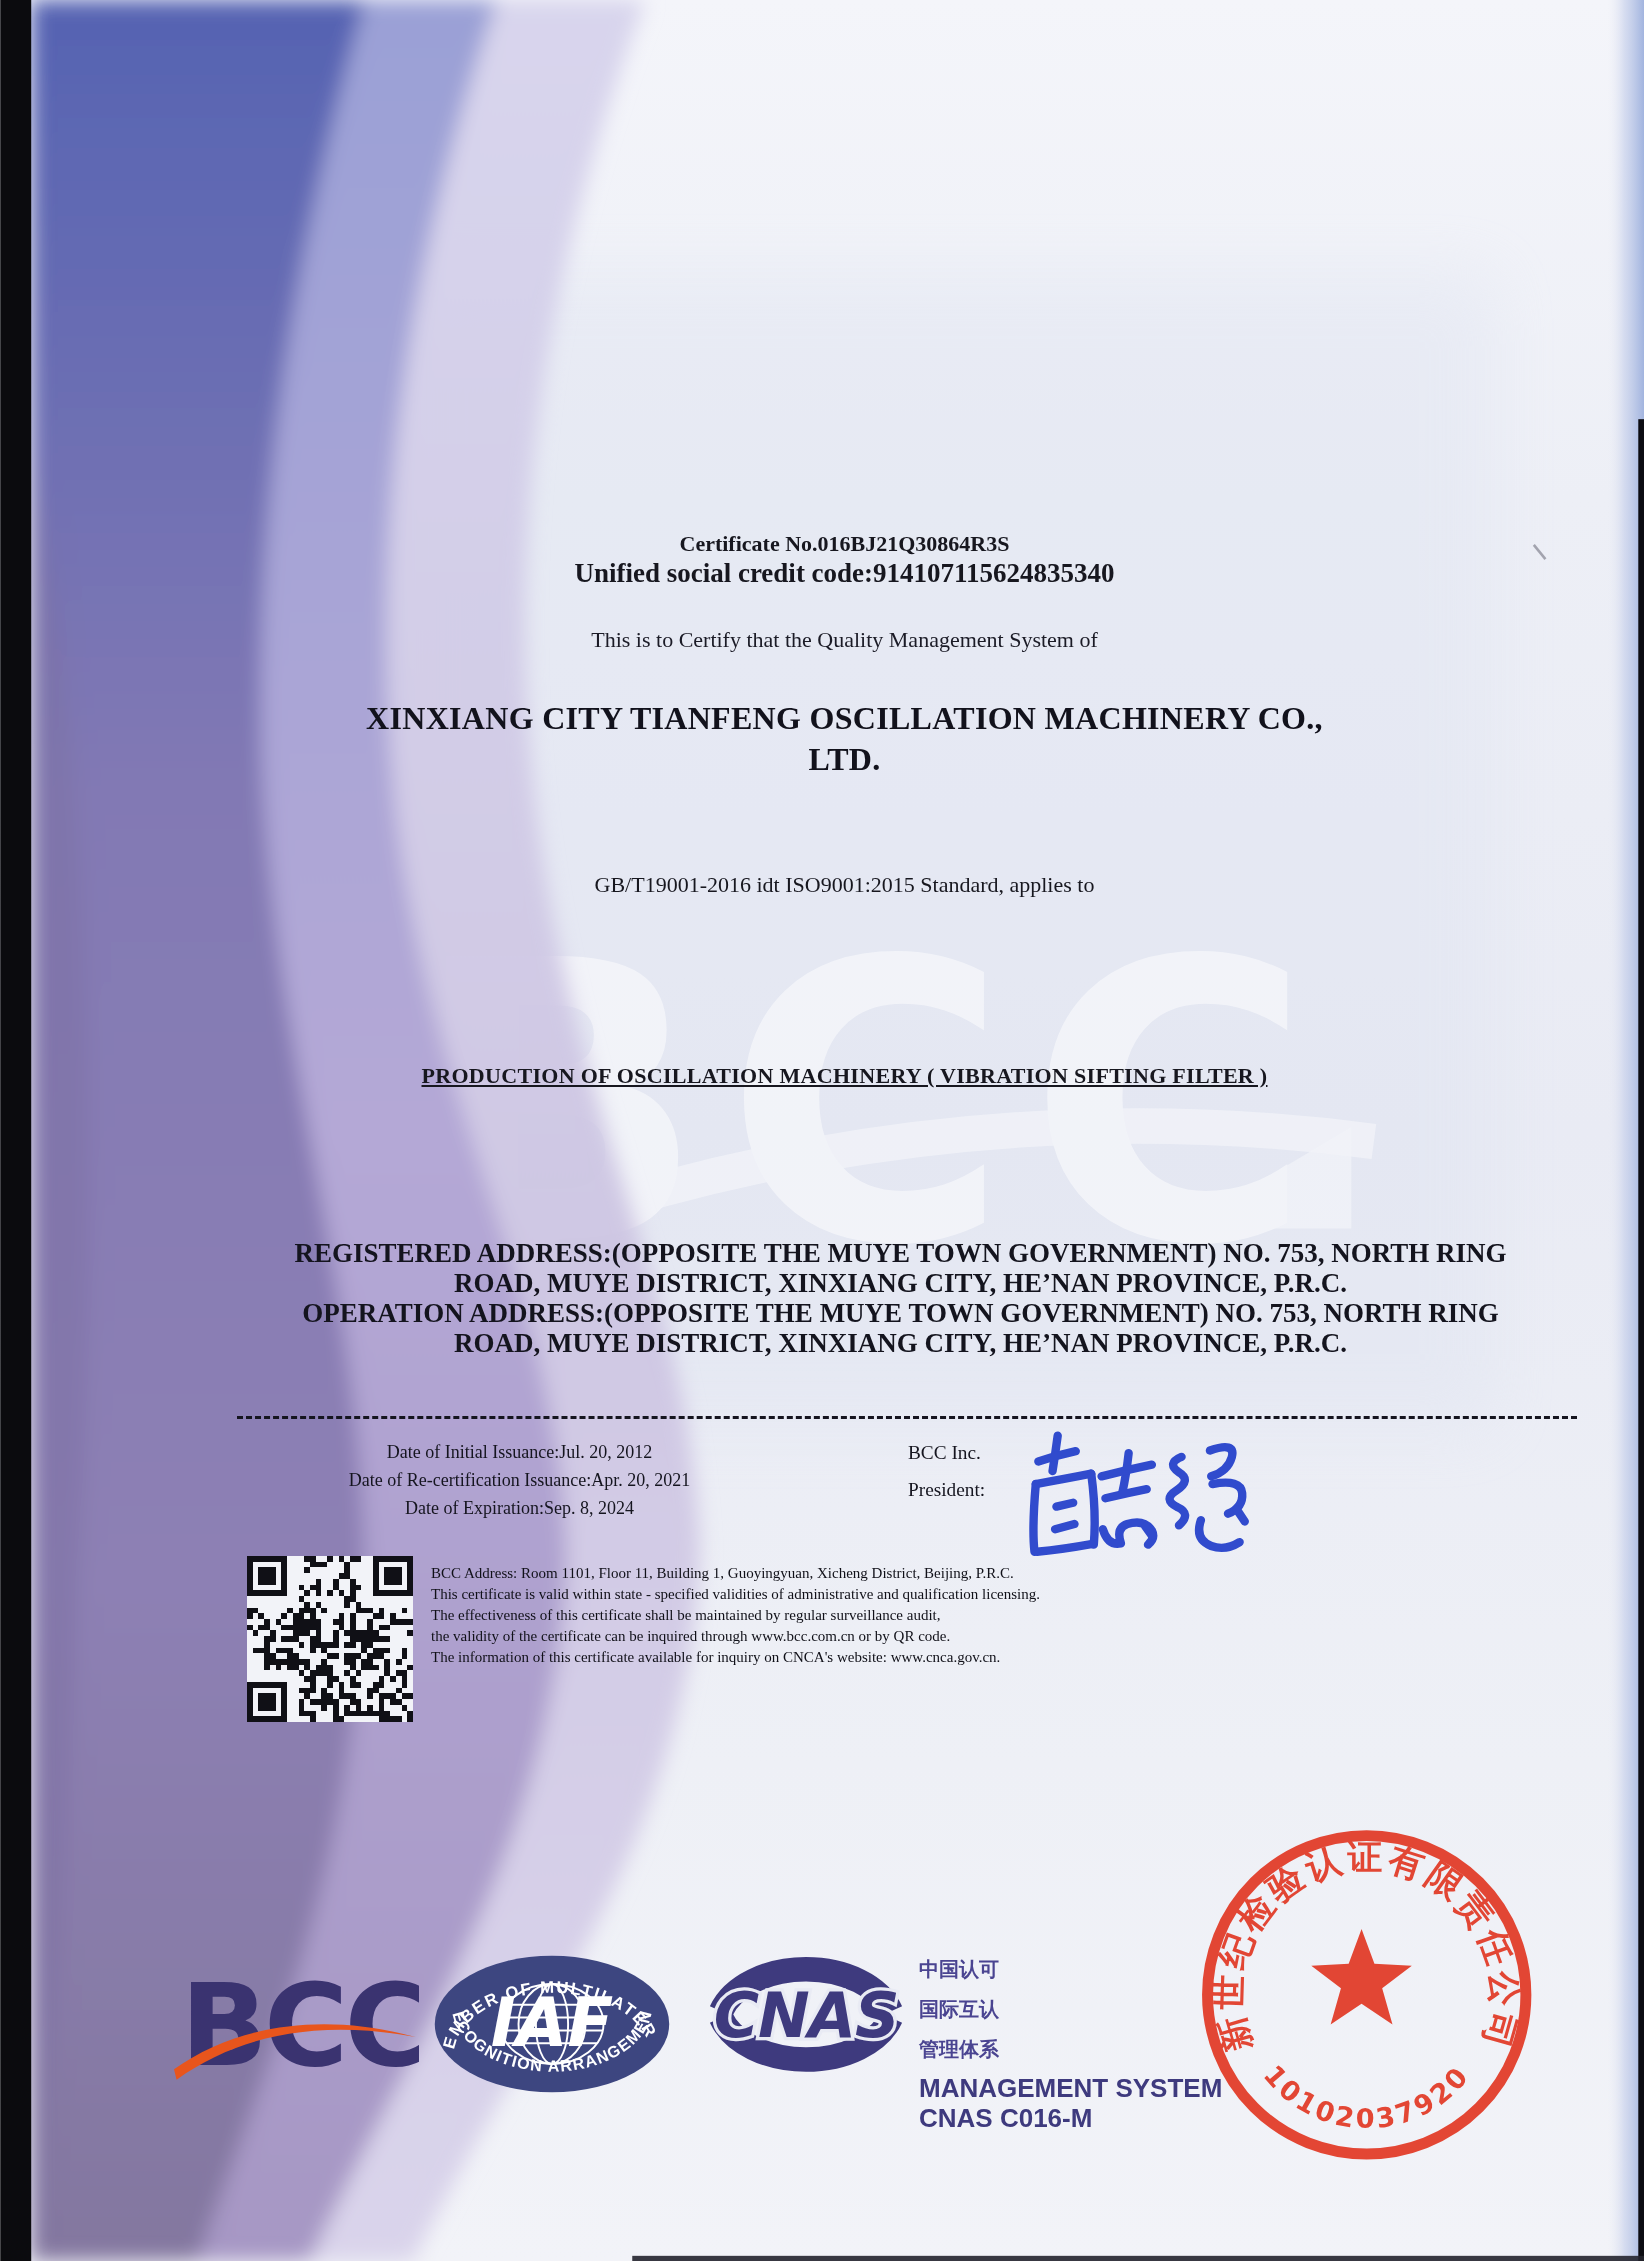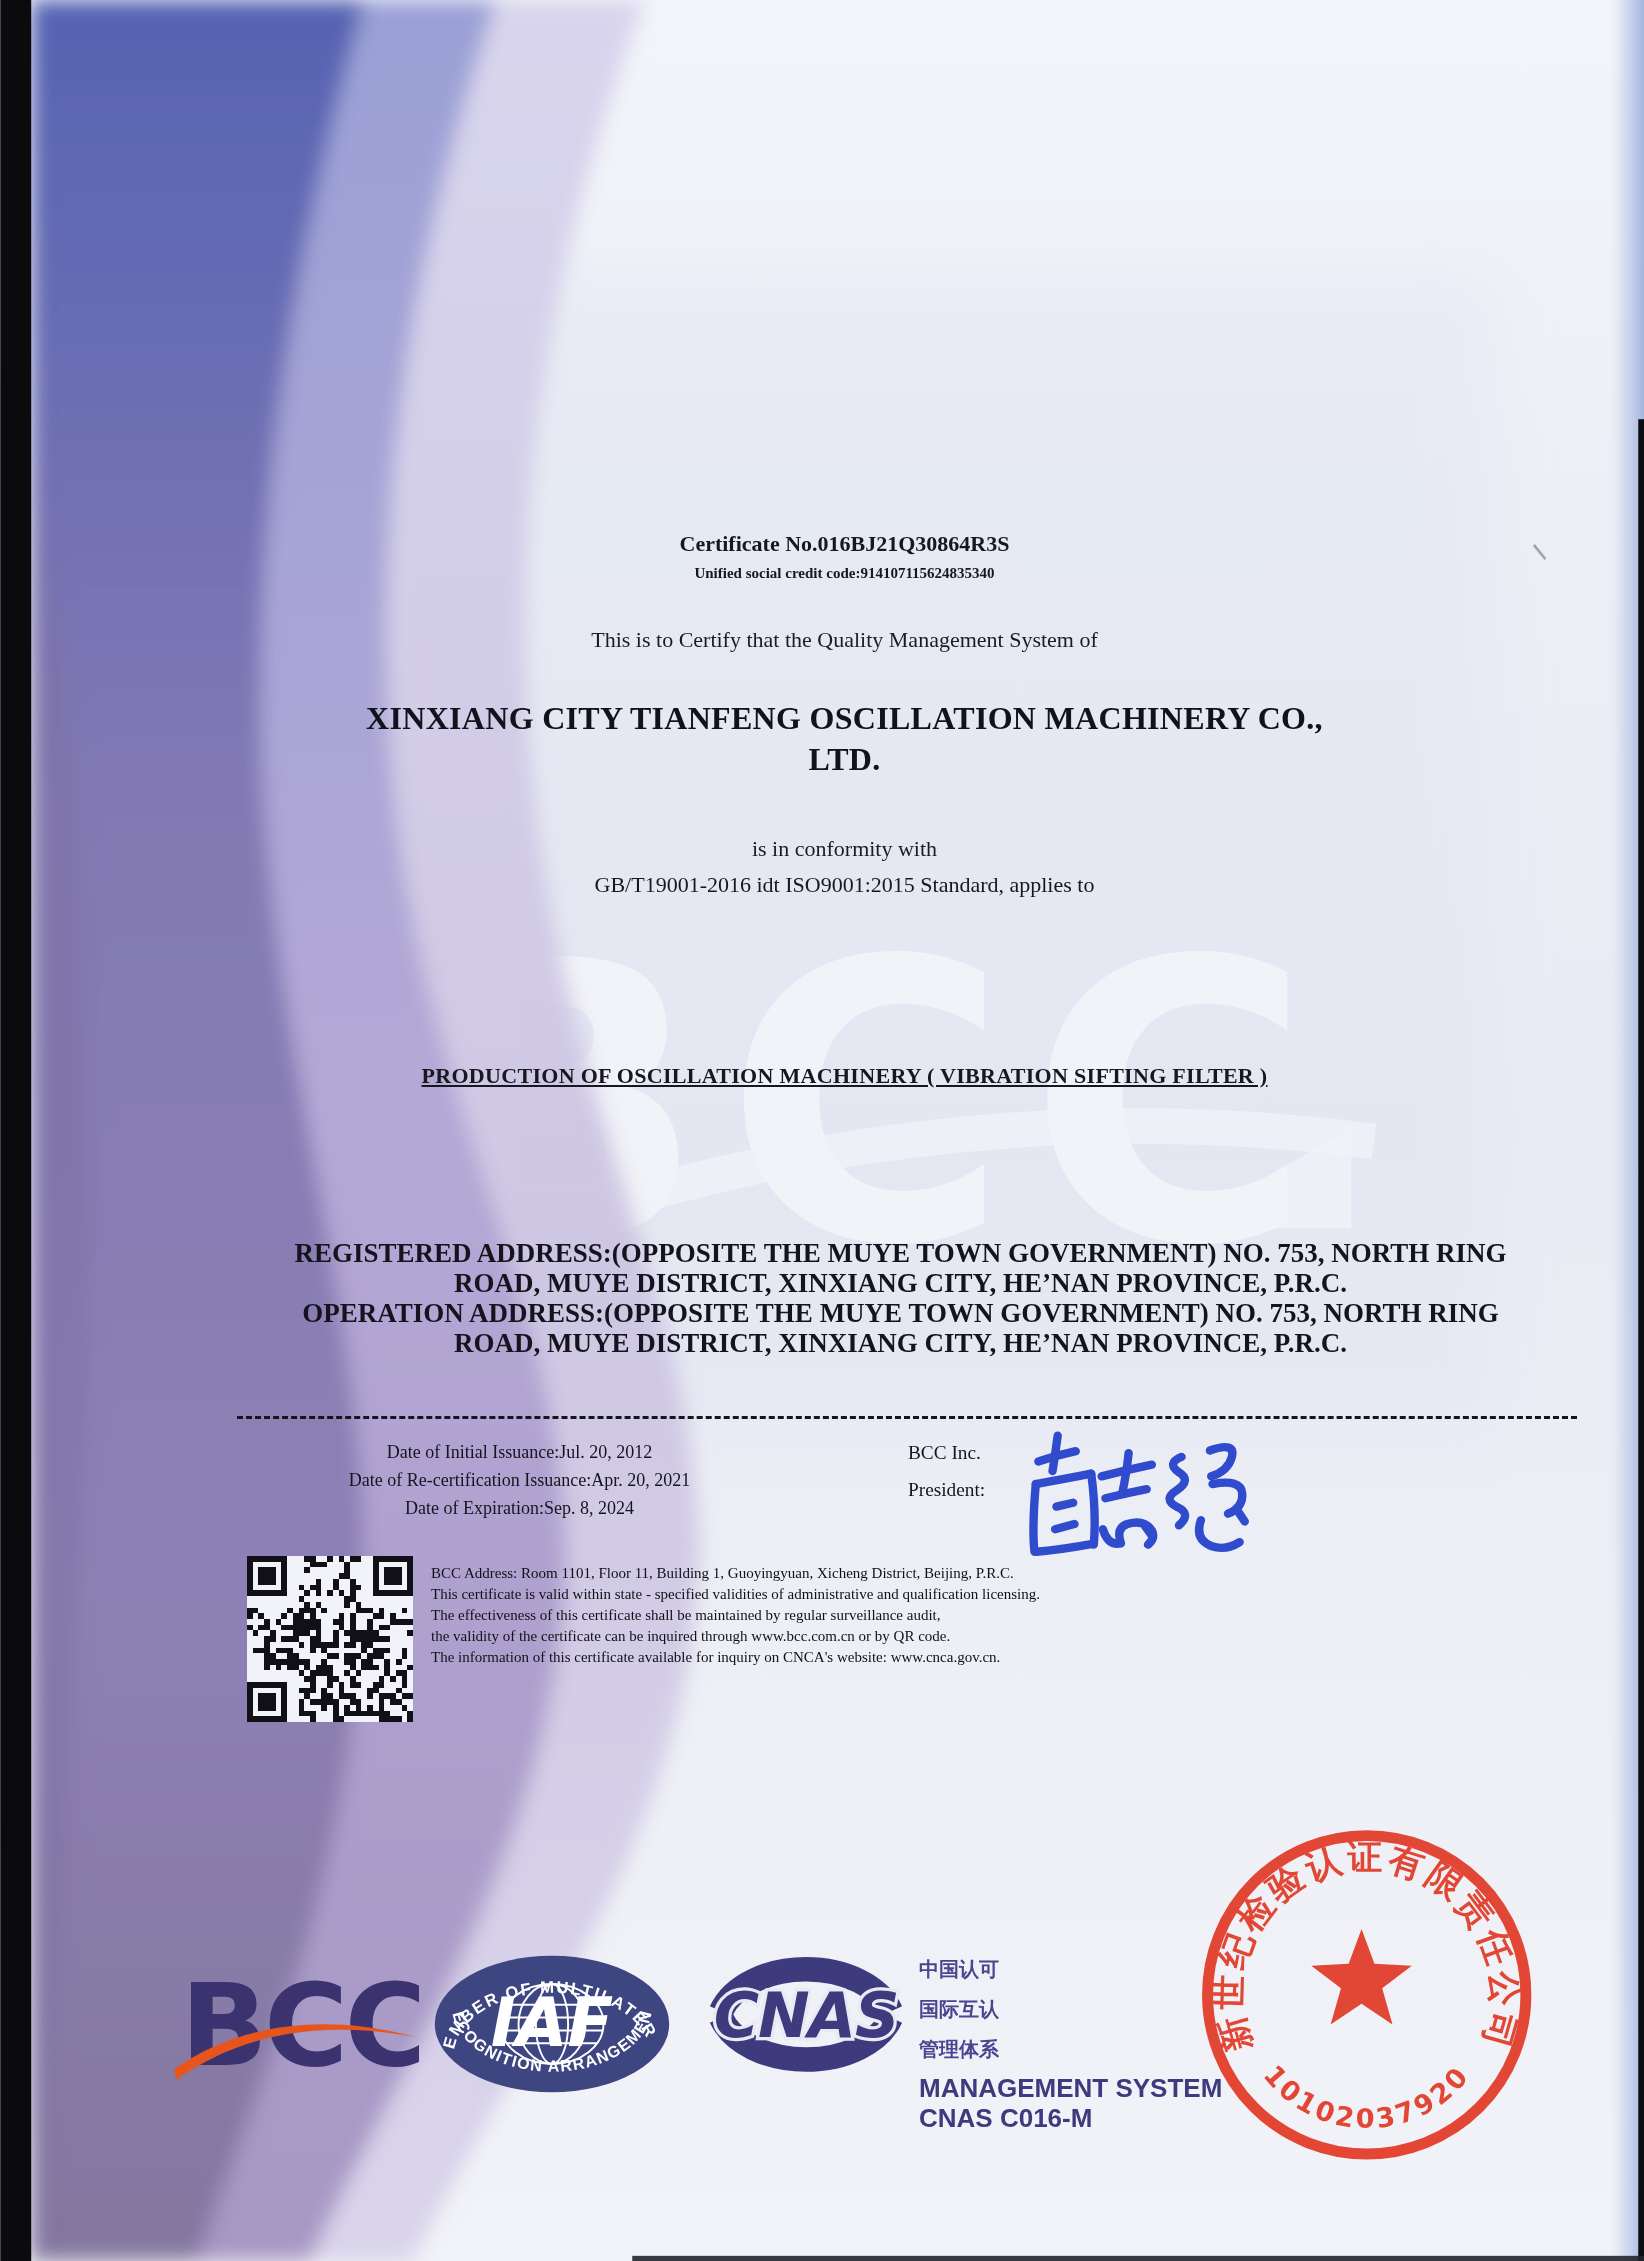--- a/index.html
+++ b/index.html
@@ -8,21 +8,21 @@
     background:linear-gradient(180deg,#f4f5fa 0%,#edeff6 22%,#e9ebf4 50%,#eef0f6 78%,#f2f3f8 100%);
     font-family:"Liberation Serif","DejaVu Serif",serif;color:#17171f;
   }
   .abs{position:absolute;}
   .ctr{text-align:center;}
   .b{font-weight:bold;}
   .serif{font-family:"Liberation Serif","DejaVu Serif",serif;}
   .sans{font-family:"Liberation Sans","DejaVu Sans",sans-serif;}
   .title{font-size:46px;line-height:70px;letter-spacing:0.6px;color:#14141e;}
   .certno{font-size:22px;line-height:28px;}
-  .creditcode{font-size:15px;line-height:28px;}
+  .creditcode{font-size:27px;line-height:28px;}
   .body-line{font-size:22px;color:#1b1b26;}
   .company{font-size:32px;line-height:41px;letter-spacing:0.3px;color:#12121c;}
   .standard{font-size:22px;}
   .scope{font-size:22px;letter-spacing:0.3px;}
   .addr{font-size:27px;line-height:30px;letter-spacing:0px;color:#14141e;}
   .dateline{font-size:18px;line-height:28px;color:#15151f;}
   .issuer{font-size:19.3px;line-height:37px;color:#15151f;}
   .fineprint{font-size:15px;line-height:21px;color:#101018;}
   .cjk-col{font-size:20px;line-height:40px;color:#4a4491;font-weight:bold;}
   .acc-en{font-size:26px;line-height:30px;color:#3e3a7e;font-weight:bold;}
@@ -90,21 +90,20 @@
   <div class="abs serif b certno ctr" style="left:290px;top:530px;width:1109px;">Certificate No.016BJ21Q30864R3S</div>
   <div class="abs serif b creditcode ctr" style="left:290px;top:559px;width:1109px;">Unified social credit code:914107115624835340</div>
 
   <div class="abs serif body-line ctr" style="left:290px;top:627px;width:1109px;">This is to Certify that the Quality Management System of</div>
 
   <div class="abs serif b company ctr" style="left:277px;top:698px;width:1135px;">
     <div>XINXIANG CITY TIANFENG OSCILLATION MACHINERY CO.,</div>
     <div>LTD.</div>
   </div>
 
-  <div class="abs serif body-line ctr" style="left:290px;top:836px;width:1109px;">is in conformity with</div>
   <div class="abs serif standard ctr" style="left:290px;top:872px;width:1109px;">GB/T19001-2016 idt ISO9001:2015 Standard, applies to</div>
 
   <div class="abs serif b scope ctr" style="left:290px;top:1063px;width:1109px;text-decoration:underline;">PRODUCTION OF OSCILLATION MACHINERY ( VIBRATION SIFTING FILTER )</div>
 
   <div class="abs serif b addr ctr" style="left:217px;top:1238px;width:1367px;">
     <div>REGISTERED ADDRESS:(OPPOSITE THE MUYE TOWN GOVERNMENT) NO. 753, NORTH RING</div>
     <div>ROAD, MUYE DISTRICT, XINXIANG CITY, HE’NAN PROVINCE, P.R.C.</div>
     <div>OPERATION ADDRESS:(OPPOSITE THE MUYE TOWN GOVERNMENT) NO. 753, NORTH RING</div>
     <div>ROAD, MUYE DISTRICT, XINXIANG CITY, HE’NAN PROVINCE, P.R.C.</div>
   </div>

